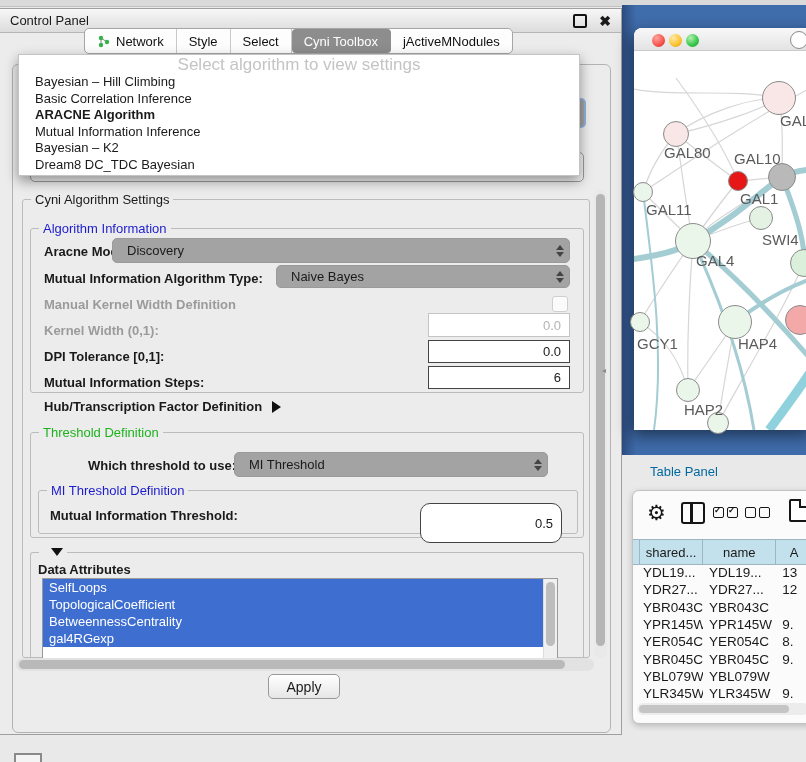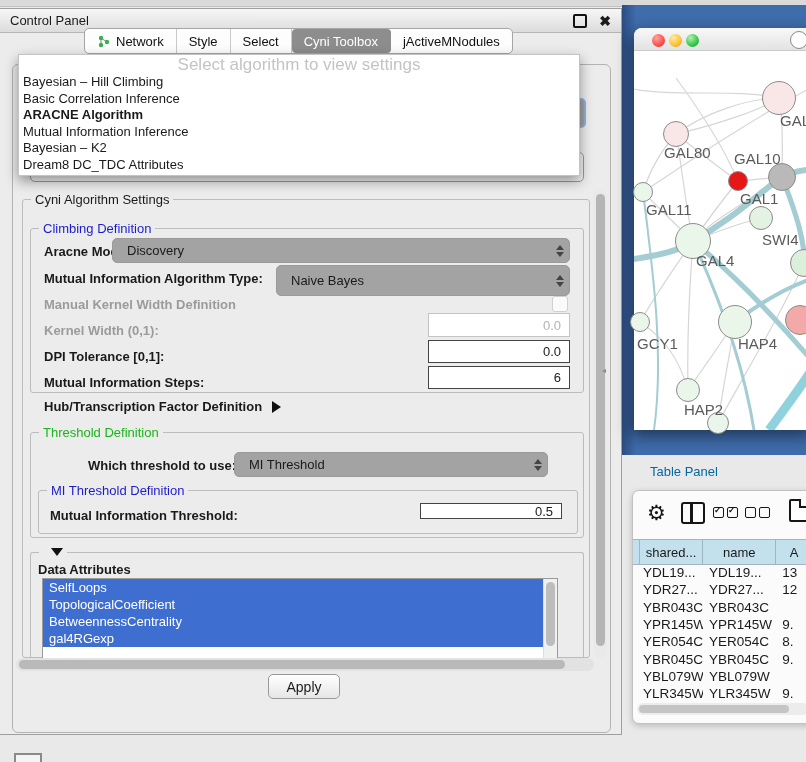--- a/index.html
+++ b/index.html
@@ -33,21 +33,21 @@
   .stepper{width:18px;display:flex;flex-direction:column;align-items:center;justify-content:center;gap:2px;}
   .stepper i{display:block;width:0;height:0;border-left:4px solid transparent;border-right:4px solid transparent;}
   .stepper .up{border-bottom:5px solid #444;}
   .stepper .dn{border-top:5px solid #444;}
   #combo-inference{left:32px;top:98px;width:554px;height:30px;border:2px solid #8fb2dd;}
   #combo-network{left:30px;top:152px;width:554px;height:30px;background:#f3f3f3;color:#a3a3a3;}
   
   #algo-popup{left:18px;top:54px;width:560px;height:120px;background:#fff;border:1px solid #c4c4c4;
     box-shadow:0 5px 12px rgba(0,0,0,.4);z-index:6;}
   #algo-prompt{color:#c4c4c4;text-align:center;font-size:17px;height:19px;line-height:20px;}
-  .algo-item{font-size:13px;height:16.5px;line-height:16.5px;padding-left:4px;white-space:nowrap;}
+  .algo-item{font-size:13px;height:16.5px;line-height:16.5px;padding-left:16px;white-space:nowrap;}
   .algo-item.bold{font-weight:bold;}
   
   .group{position:absolute;border:1px solid #bcbcbc;border-radius:3px;}
   .legend{position:absolute;top:-8px;left:8px;background:#ececec;padding:0 4px;font-size:13px;white-space:nowrap;}
   .legend.blue{color:#1c1ccd;}
   .legend.green{color:#1db31d;}
   .lbl{position:absolute;font-size:13px;font-weight:bold;white-space:nowrap;}
   .lbl.dis{color:#9b9b9b;}
   .field{position:absolute;background:#fff;border:1px solid #444;font-size:13px;display:flex;align-items:center;
     justify-content:flex-end;padding:0 8px;box-sizing:border-box;}
@@ -175,43 +175,43 @@
   </div>
 
   <div class="abs" id="algo-popup">
     <div id="algo-prompt">Select algorithm to view settings</div>
     <div>
         <div class="algo-item">Bayesian – Hill Climbing</div>
         <div class="algo-item">Basic Correlation Inference</div>
         <div class="algo-item bold">ARACNE Algorithm</div>
         <div class="algo-item">Mutual Information Inference</div>
         <div class="algo-item">Bayesian – K2</div>
-        <div class="algo-item">Dream8 DC_TDC Attributes</div>
+        <div class="algo-item">Dream8 DC_TDC Bayesian</div>
       </div>
   </div>
 
   <div class="group" id="grp-cyni" style="left:22px;top:199px;width:566px;height:457px;">
     <span class="legend">Cyni Algorithm Settings</span>
   </div>
 
   <div class="group" style="left:30px;top:228px;width:552px;height:163px;">
-    <span class="legend blue">Climbing Definition</span>
+    <span class="legend blue">Algorithm Information</span>
   </div>
 
   <span class="lbl abs" style="left:44px;top:244px;">Aracne Mode:</span>
   <div class="abs combo" style="left:112px;top:238px;width:458px;height:25px;">
     <span class="ctext">Discovery</span>
     <span class="stepper">
         <i class="up"></i>
         <i class="dn"></i>
       </span>
   </div>
 
   <span class="lbl abs" style="left:44px;top:271px;">Mutual Information Algorithm Type:</span>
-  <div class="abs combo" style="left:276px;top:265px;width:294px;height:31px;">
+  <div class="abs combo" style="left:276px;top:265px;width:294px;height:23px;">
     <span class="ctext">Naive Bayes</span>
     <span class="stepper">
         <i class="up"></i>
         <i class="dn"></i>
       </span>
   </div>
 
   <span class="lbl dis abs" style="left:44px;top:297px;">Manual Kernel Width Definition</span>
   <span class="checkbox" style="left:552px;top:296px;"></span>
 
@@ -237,21 +237,21 @@
     <span class="stepper">
         <i class="up"></i>
         <i class="dn"></i>
       </span>
   </div>
 
   <div class="group" style="left:38px;top:490px;width:538px;height:42px;">
     <span class="legend blue">MI Threshold Definition</span>
   </div>
   <span class="lbl abs" style="left:50px;top:508px;">Mutual Information Threshold:</span>
-  <div class="field" style="left:420px;top:503px;width:142px;height:16px;">0.5</div>
+  <div class="field" style="left:420px;top:503px;width:142px;height:40px;border-radius:10px;">0.5</div>
 
   <div class="group" style="left:30px;top:552px;width:552px;height:106px;border-bottom:none;">
     <span class="legend">
       <span class="tri-down"></span>
     </span>
   </div>
   <span class="lbl abs" style="left:38px;top:562px;">Data Attributes</span>
   <div class="abs" id="attr-list">
     <div id="attr-items">
         <div class="attr-item">SelfLoops</div>

